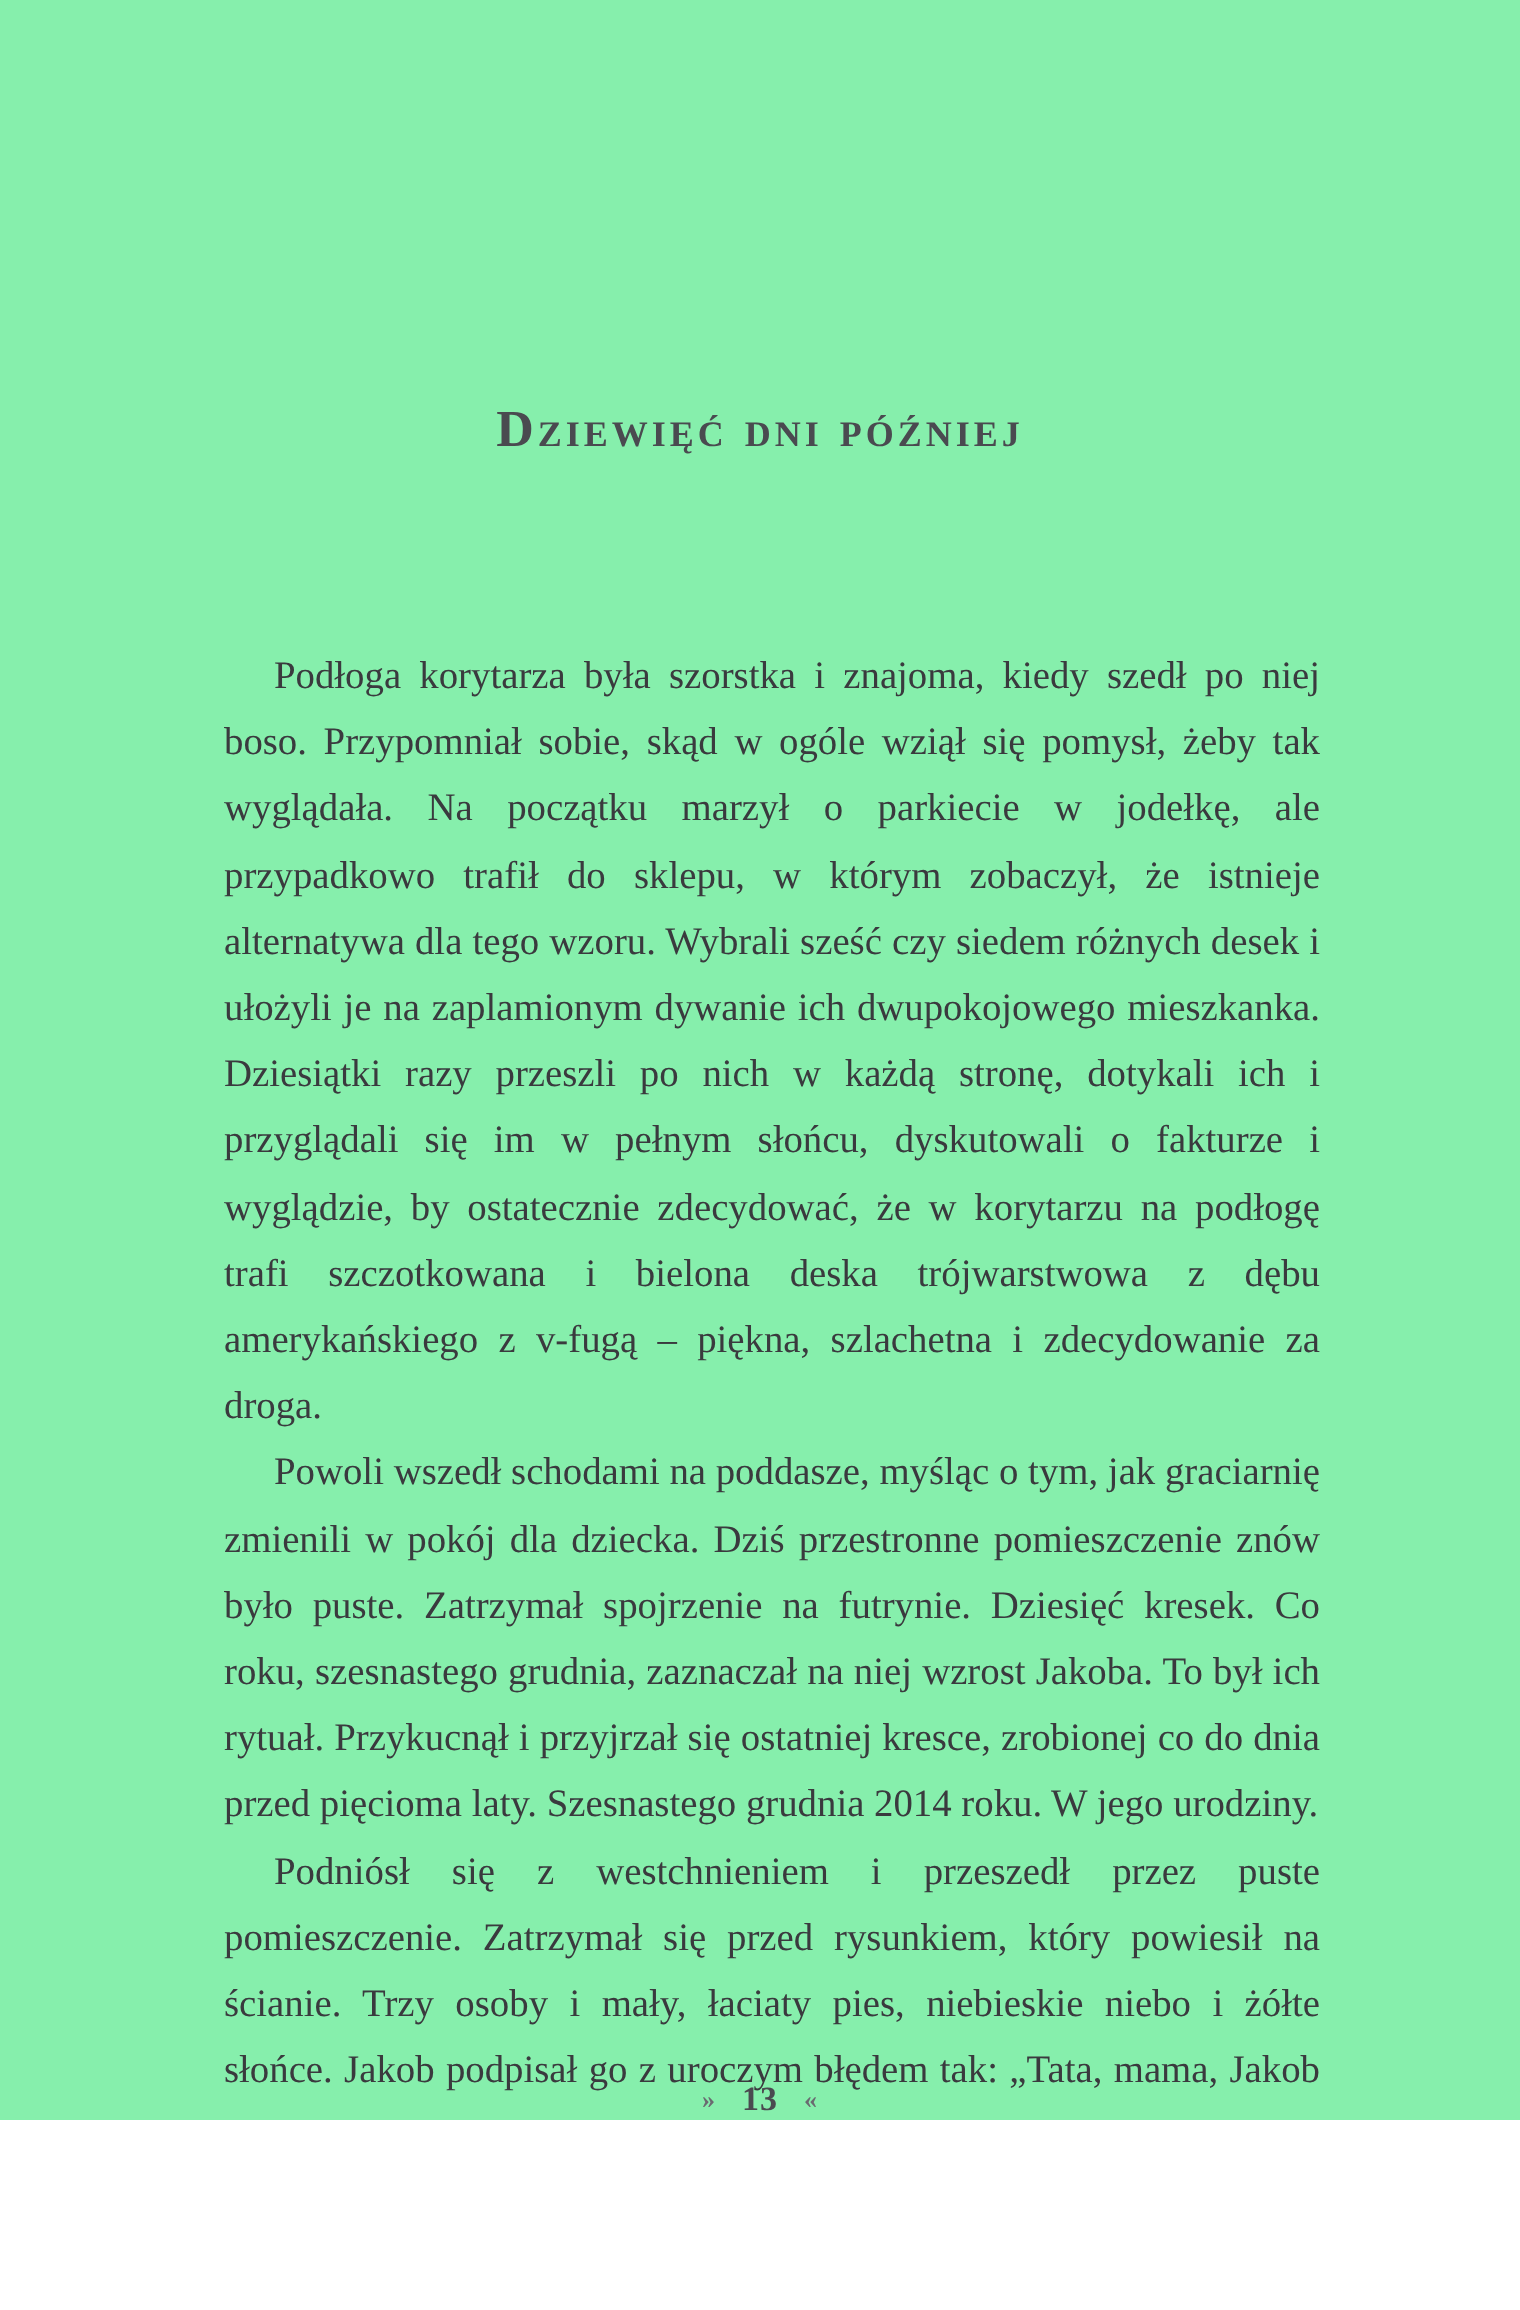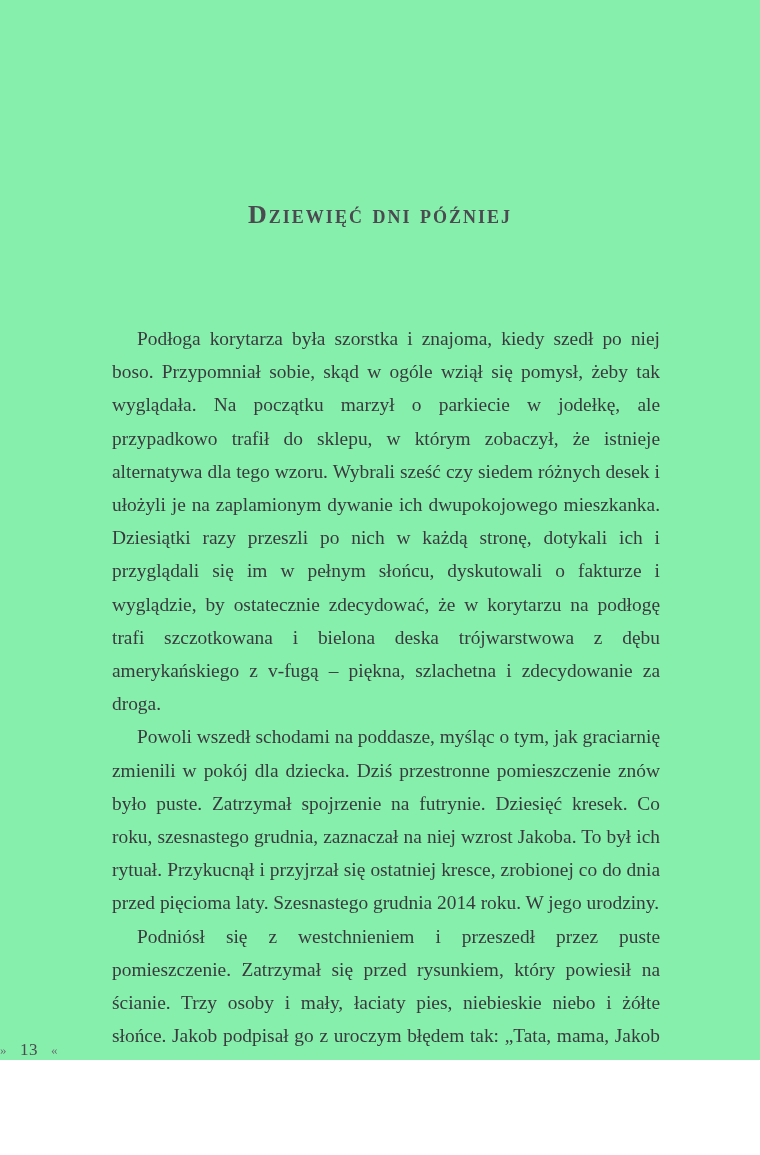--- a/index.html
+++ b/index.html
@@ -70,24 +70,25 @@
     color: #3a3a3e;
     font-family: "Liberation Serif", "DejaVu Serif", serif;
   }
 
   
   .folio {
     position: absolute;
     top: 1040px;
     left: 0;
     width: 760px;
-    text-align: left;
+    text-align: center;
     font-size: 17px;
     color: #4a4a50;
     letter-spacing: 0.5px;
+    font-weight: bold;
   }
   .folio .orn {
     font-size: 13px;
     color: #6a6a70;
     vertical-align: 1px;
   }
   .folio .num {
     display: inline-block;
     padding: 0 13px;
   }

